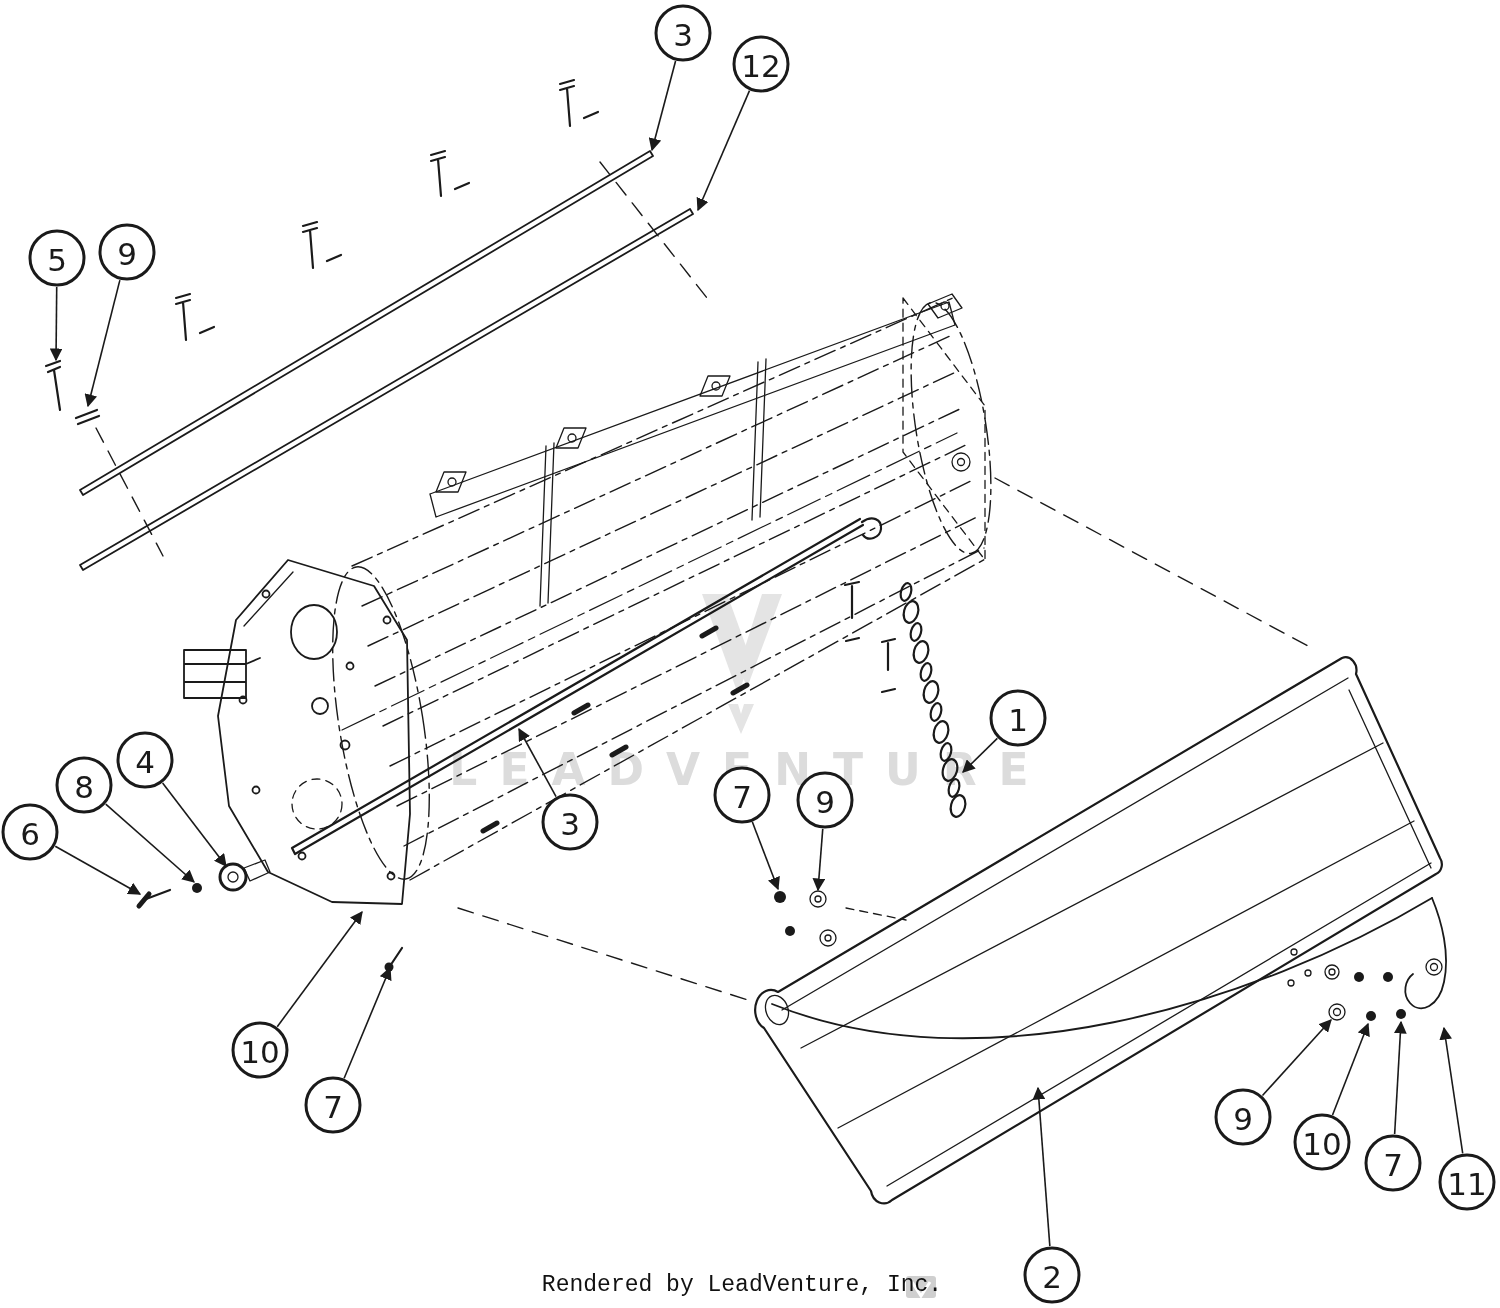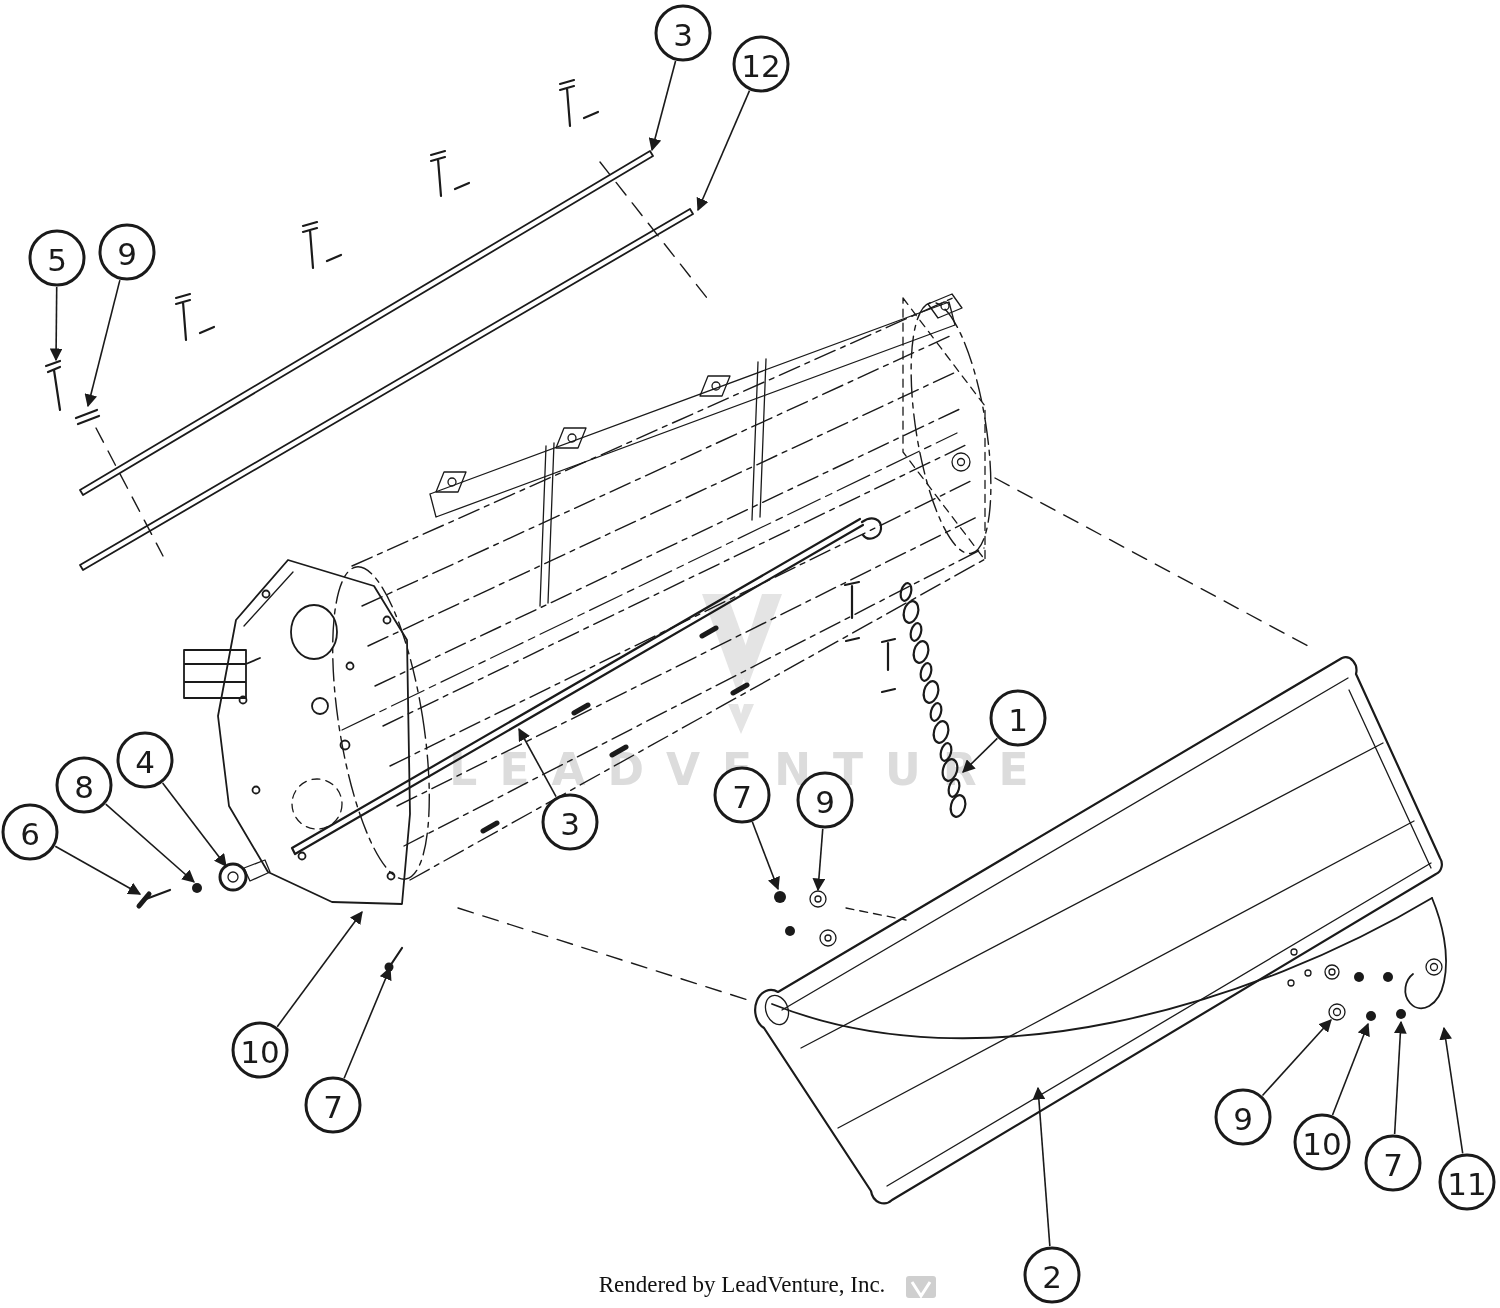--- a/index.html
+++ b/index.html
@@ -3,21 +3,21 @@
 <meta charset="utf-8">
 <style>
   :root { --line:#1a1a1a; --wm:#dcdcdc; }
   html,body{margin:0;padding:0;background:#fff;}
   #stage{position:relative;width:1500px;height:1308px;background:#fff;overflow:hidden;
          font-family:"DejaVu Sans",sans-serif;}
   .watermark-text{position:absolute;left:750px;top:744px;transform:translateX(-50%);
          font-size:44px;font-weight:600;letter-spacing:22px;color:var(--wm);
          white-space:nowrap;user-select:none;}
   .footer{position:absolute;left:742px;top:1272px;transform:translateX(-50%);
-         font-size:23px;color:#111;font-family:Liberation Serif, serif;
+         font-size:23px;color:#111;font-family:Liberation Mono, monospace;
          white-space:nowrap;}
   svg{position:absolute;left:0;top:0;}
   .s{stroke:var(--line);fill:none;stroke-width:1.8;stroke-linecap:round;stroke-linejoin:round;}
   .thin{stroke-width:1.3;}
   .w2{stroke-width:2.2;}
   .thick{stroke-width:5;}
   .fillb{fill:var(--line);stroke:none;}
   .dash{stroke-dasharray:16 10;stroke-width:1.4;}
   .dash2{stroke-dasharray:8 6;stroke-width:1.3;}
   .phantom{stroke-dasharray:22 6 5 6;stroke-width:1.4;}

